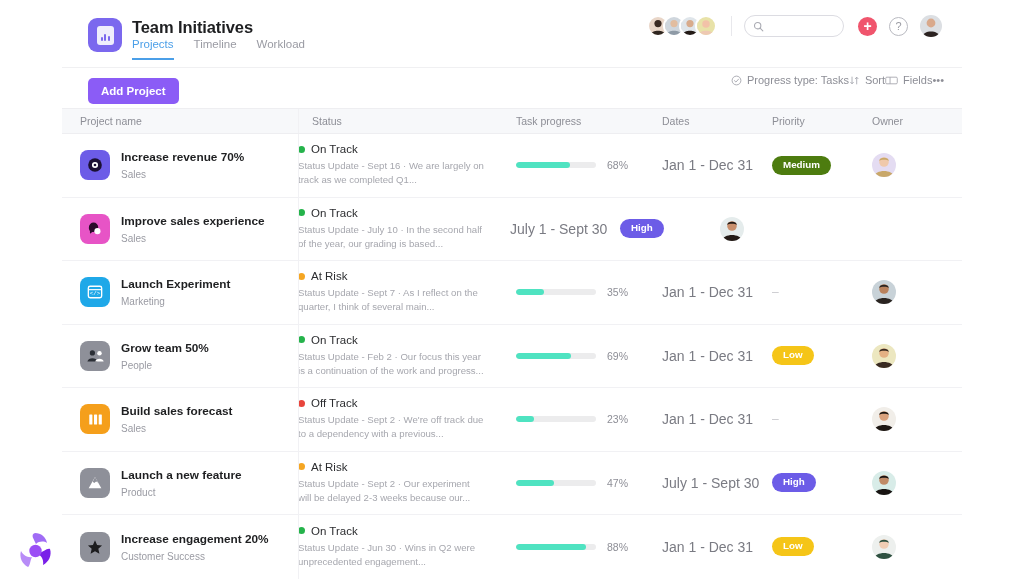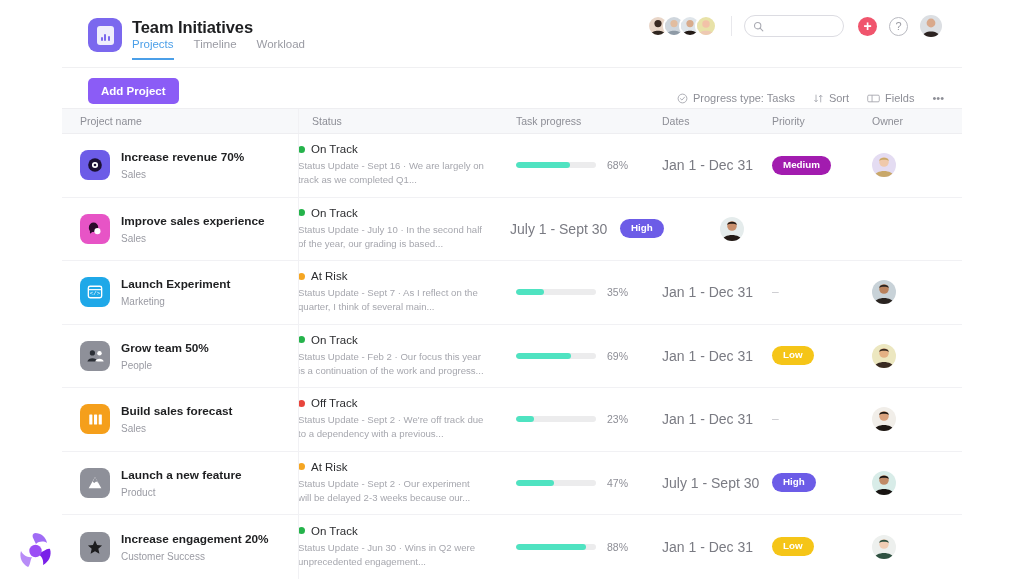--- a/index.html
+++ b/index.html
@@ -82,21 +82,21 @@
   .me-avatar { width: 22px; height: 22px; border-radius: 50%; margin-left: 12px; overflow: hidden; position: relative; }
 
   
   .toolbar { position: relative; height: 40px; }
   .add-project {
     position: absolute; left: 26px; top: 10px;
     background: #8b5cf6; color: #fff; font-size: 11.5px; font-weight: bold;
     border: none; border-radius: 5px; padding: 7px 13px; cursor: pointer;
     font-family: "Liberation Sans", sans-serif;
   }
-  .tools { position: absolute; right: 18px; top: 24px; display: flex; align-items: flex-start; gap: 18px; }
+  .tools { position: absolute; right: 18px; top: 6px; display: flex; align-items: flex-start; gap: 0; }
   .tool { display: flex; align-items: center; gap: 5px; font-size: 11px; color: #8d8e96; cursor: pointer; white-space: nowrap; }
 
   
   .thead {
     display: flex; align-items: center; height: 26px;
     background: #f7f8fa; border-top: 1px solid #eeeef1; border-bottom: 1px solid #eeeef1;
     font-size: 10.5px; color: #8d8e96;
   }
   .tbody { position: relative; }
   .row { display: flex; align-items: stretch; border-bottom: 1px solid #f1f1f4; height: 63.5px; }
@@ -305,21 +305,21 @@
           <div class="c-prog">
             <div class="bar-track">
               <div class="bar-fill" style="width:68%"></div>
             </div>
             <span class="bar-pct">68%</span>
           </div>
           <div class="c-dates">
             <span class="dates-text">Jan 1 - Dec 31</span>
           </div>
           <div class="c-prio">
-            <span class="badge" style="background:#a21caf">Medium</span>
+            <span class="badge" style="background:#4d7c0f">Medium</span>
           </div>
           <div class="c-owner">
             <div class="owner-av">
               <svg viewBox="0 0 24 24">
                 <rect width="24" height="24" fill="#e4dcf2"></rect>
                 <path d="M2 24 C3 16 21 16 22 24 Z" fill="#c9a86a"></path>
                 <circle cx="12" cy="9" r="4.8" fill="#f0c9ab"></circle>
                 <path d="M7.2 8 C7.2 3.6 16.8 3.6 16.8 8 C15.6 6.4 8.4 6.4 7.2 8 Z" fill="#c9a86a"></path>
               </svg>
             </div>

